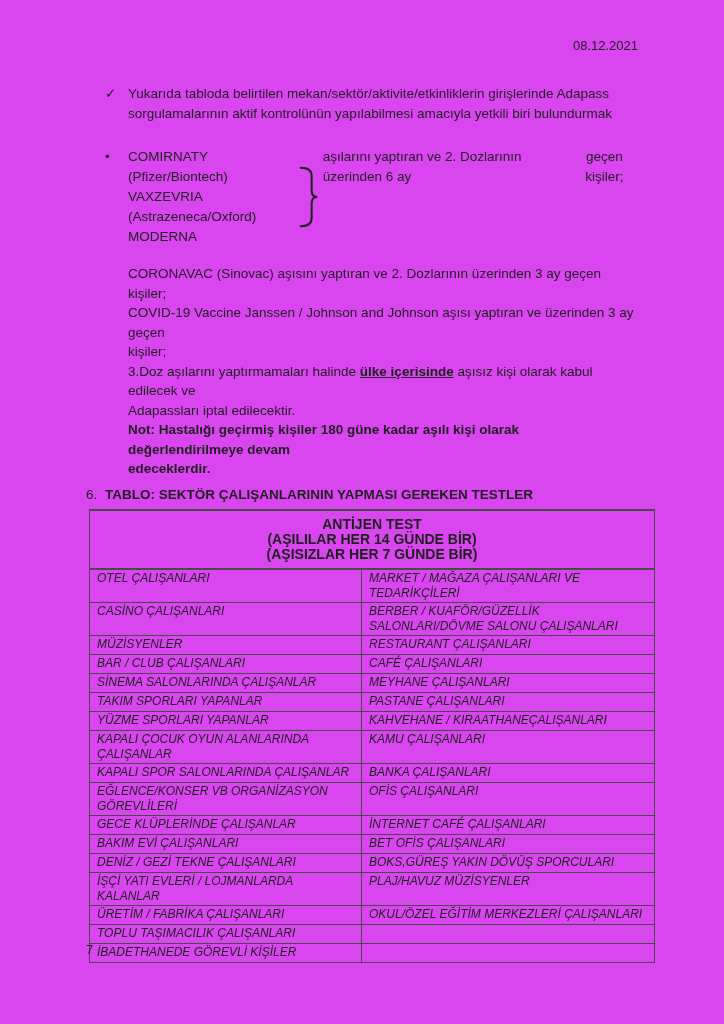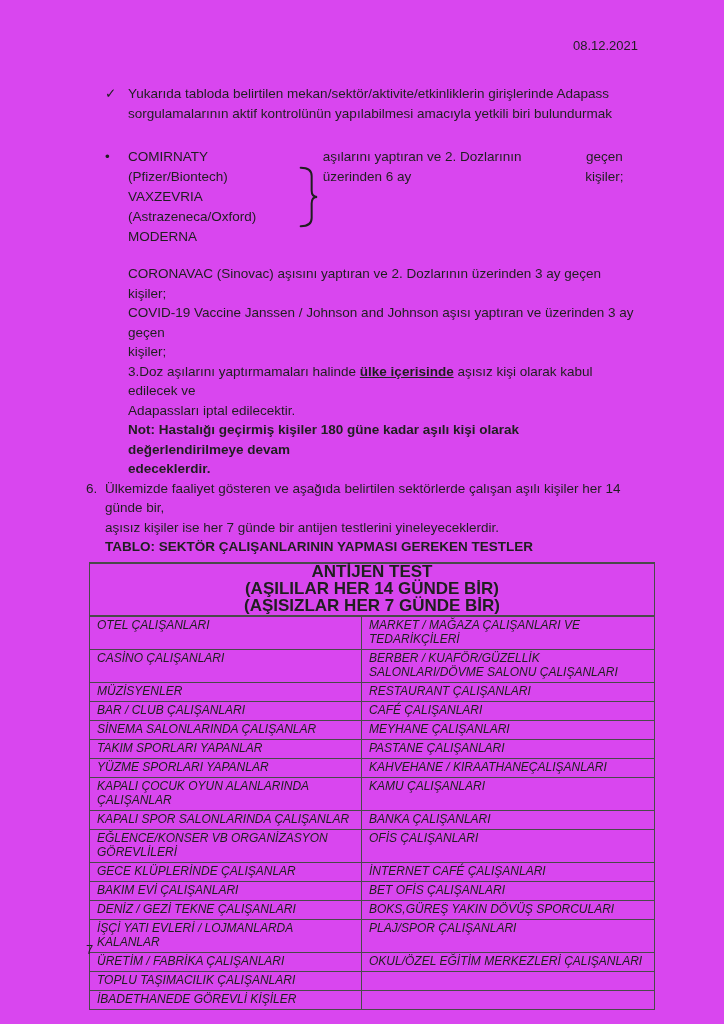--- a/index.html
+++ b/index.html
@@ -46,45 +46,45 @@
     width:22px;height:64px;
     align-self:center;
   }
   .vax-note{
     display:flex;justify-content:center;
     margin-left:4px;
   }
   .vax-note .line:nth-child(2){text-align:center;}
   .para{
     margin-left:42px;
-    margin-bottom:0;
+    margin-bottom:6px;
     line-height:19.5px;
   }
   .item6{
     display:flex;align-items:flex-start;
     margin-bottom:5px;
     line-height:19.5px;
   }
   .num{flex:0 0 19px;width:19px;}
   .table-title{font-weight:bold;}
   .test-table{
     margin-left:3px;
     width:566px;
     border-collapse:collapse;
     table-layout:fixed;
   }
   .test-table col.c1{width:272px;}
   .test-table th, .test-table td{
     border:1px solid #4a4a4a;
   }
   .test-table th{
-    font-size:17px;line-height:15px;
+    font-size:14px;line-height:15px;
     font-weight:bold;
     text-align:center;
-    padding:0 6px;
+    padding:6px 6px;
   }
   .test-table thead th{border-bottom:2px solid #4a4a4a;border-top:2px solid #4a4a4a;}
   .test-table td{
     font-size:12px;line-height:14.5px;
     font-style:italic;
     padding:1px 7px 2px 7px;
     vertical-align:top;
     white-space:pre-line;
     height:15px;
   }
@@ -134,24 +134,20 @@
         <div class="line"><span>kişiler;</span></div>
         <div class="line"><span>3.Doz aşılarını yaptırmamaları halinde </span><span style="font-weight: bold; text-decoration: underline;">ülke içerisinde</span><span> aşısız kişi olarak kabul edilecek ve</span></div>
         <div class="line"><span>Adapassları iptal edilecektir.</span></div>
         <div class="line"><span style="font-weight: bold;">Not: Hastalığı geçirmiş kişiler 180 güne kadar aşılı kişi olarak değerlendirilmeye devam</span></div>
         <div class="line"><span style="font-weight: bold;">edeceklerdir.</span></div>
       </div>
 
     <div class="sec item6">
       <span class="num">6.</span>
       <div class="lines">
-        <div id="item6-lines">
-            <div class="line"><span>Ülkemizde faaliyet gösteren ve aşağıda belirtilen sektörlerde çalışan aşılı kişiler her 14 günde bir,</span></div>
-            <div class="line"><span>aşısız kişiler ise her 7 günde bir antijen testlerini yineleyeceklerdir.</span></div>
-          </div>
         <div class="table-title">TABLO: SEKTÖR ÇALIŞANLARININ YAPMASI GEREKEN TESTLER</div>
       </div>
     </div>
 
     <table class="test-table">
       <colgroup>
           <col class="c1">
           <col class="c2">
         </colgroup>
       <thead>
@@ -215,21 +211,21 @@
           <tr>
             <td>BAKIM EVİ ÇALIŞANLARI</td>
             <td>BET OFİS ÇALIŞANLARI</td>
           </tr>
           <tr>
             <td>DENİZ / GEZİ TEKNE ÇALIŞANLARI</td>
             <td>BOKS,GÜREŞ YAKIN DÖVÜŞ SPORCULARI</td>
           </tr>
           <tr>
             <td>İŞÇİ YATI EVLERİ / LOJMANLARDA KALANLAR</td>
-            <td>PLAJ/SPOR ÇALIŞANLARI</td>
+            <td>PLAJ/HAVUZ MÜZİSYENLER</td>
           </tr>
           <tr>
             <td>ÜRETİM / FABRİKA ÇALIŞANLARI</td>
             <td>OKUL/ÖZEL EĞİTİM MERKEZLERİ ÇALIŞANLARI</td>
           </tr>
           <tr>
             <td>TOPLU TAŞIMACILIK ÇALIŞANLARI</td>
             <td></td>
           </tr>
           <tr>

